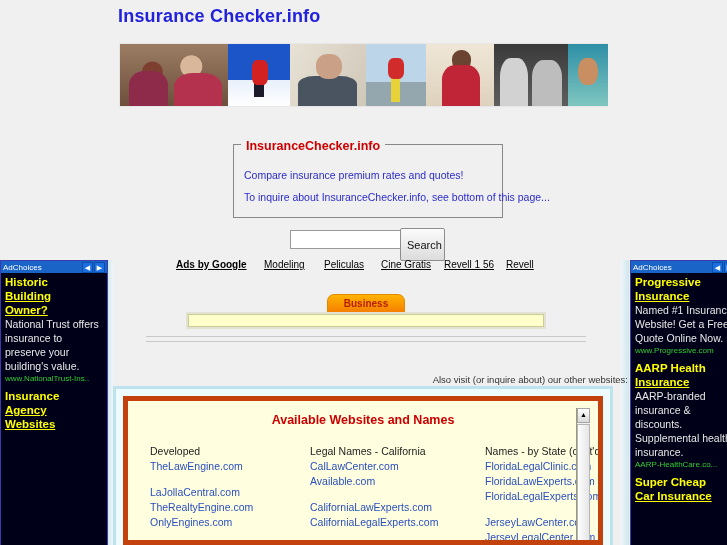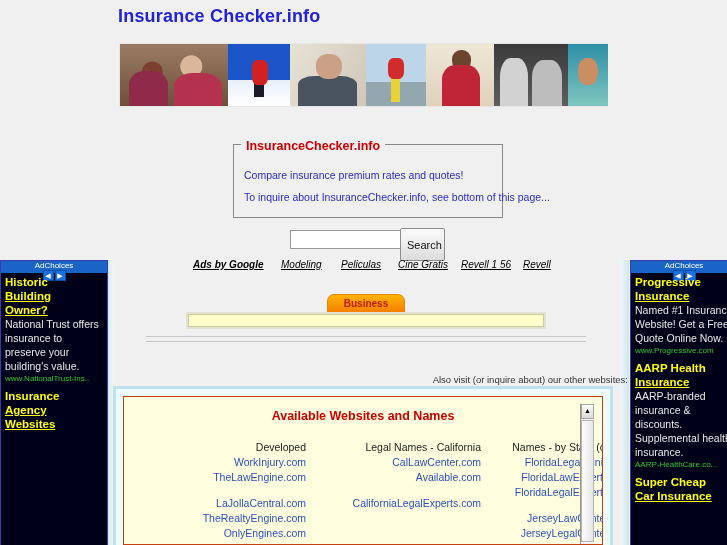--- a/index.html
+++ b/index.html
@@ -76,21 +76,21 @@
     position:absolute;left:290px;top:230px;width:110px;height:15px;
     border:1px solid #999;background:#fff;font-size:11px;padding:1px 3px;
   }
   .search-btn{
     position:absolute;left:400px;top:228px;width:45px;height:33px;
     border:1px solid #8d8d8d;border-radius:2px;
     background:linear-gradient(#fbfbfb,#dcdcdc);
     font-size:11px;color:#111;cursor:pointer;
   }
   
-  .adrow{position:absolute;left:193px;top:259px;width:370px;height:14px;font-style:italic;}
+  .adrow{position:absolute;left:176px;top:259px;width:370px;height:14px;}
   .adrow span,.adrow a{
     position:absolute;font-size:10px;color:#000;
     text-decoration:underline;white-space:nowrap;
   }
   .adrow .lbl{font-weight:bold;left:0;}
   
   .biz-tab{
     position:absolute;left:327px;top:294px;width:76px;height:18px;
     background:linear-gradient(#ffb300,#f57c00);
     border:1px solid #e08a00;border-radius:7px 7px 0 0;
@@ -111,21 +111,21 @@
     background:#000018;border:1px solid #3b3bb0;overflow:hidden;
   }
   .side.left{left:0;}
   .side.right{left:630px;}
   .side-outer-l{position:absolute;left:107px;top:260px;width:6px;height:285px;
     background:linear-gradient(90deg,#cfe6ef,#eef6f9);}
   .side-outer-r{position:absolute;left:621px;top:260px;width:8px;height:285px;
     background:linear-gradient(90deg,#eef6f9,#cfe6ef);}
   .adchoices{
     height:12px;background:#1a64c8;display:flex;align-items:center;
-    justify-content:space-between;padding:0 2px;flex-direction:column;
+    justify-content:space-between;padding:0 2px;
   }
   .adchoices .ac-label{color:#fff;font-size:8px;white-space:nowrap;}
   .ac-arrows{display:flex;gap:1px;}
   .ac-arrows i{
     display:inline-block;width:9px;height:9px;background:#1b6fe0;color:#fff;
     font-size:7px;line-height:9px;text-align:center;font-style:normal;
     border:1px solid #0b4fa8;cursor:pointer;
   }
   .ad{padding:2px 4px 4px 4px;}
   .ad .head{
@@ -141,28 +141,28 @@
   }
   .outer-teal{
     position:absolute;left:113px;top:386px;width:500px;height:159px;
     background:#bfe3ee;
   }
   .mid-teal{
     position:absolute;left:3px;top:3px;right:3px;bottom:0;background:#eefbfd;
   }
   .content-box{
     position:absolute;left:7px;top:7px;right:7px;bottom:0;
-    background:#ffffe0;border:1px solid #c2410c;overflow:hidden;
+    background:#ffffe0;border:5px solid #c2410c;overflow:hidden;
   }
   .box-title{
     text-align:center;color:#cc0000;font-weight:bold;font-size:12.5px;
     margin-top:12px;
   }
   .cols{display:flex;margin-top:18px;padding-left:22px;font-size:10.5px;}
-  .col{flex:0 0 auto;text-align:right;}
+  .col{flex:0 0 auto;}
   .col.c1{width:160px;}
   .col.c2{width:175px;}
   .col.c3{width:150px;}
   .col .chead{color:#222;margin-bottom:2px;}
   .col a{display:block;color:#2b4fbf;text-decoration:none;line-height:15px;}
   .col .gap{height:11px;}
   .scrollbar{
     position:absolute;right:8px;top:7px;width:13px;bottom:0;
     background:#f2f2f2;border-left:1px solid #9a9a7a;
   }
@@ -276,33 +276,33 @@
 <div class="visit-note">Also visit (or inquire about) our other websites:</div>
 
 <div class="outer-teal">
   <div class="mid-teal">
     <div class="content-box">
       <div class="box-title">Available Websites and Names</div>
       <div class="cols">
 
         <div class="col c1">
           <div class="chead">Developed</div>
-          <a href="#">WorkInjury.com</a>
           <a href="#">TheLawEngine.com</a>
           <div class="gap"></div>
           <a href="#">LaJollaCentral.com</a>
           <a href="#">TheRealtyEngine.com</a>
           <a href="#">OnlyEngines.com</a>
         </div>
 
         <div class="col c2">
           <div class="chead">Legal Names - California</div>
           <a href="#">CalLawCenter.com</a>
           <a href="#">Available.com</a>
           <div class="gap"></div>
+          <a href="#">CaliforniaLawExperts.com</a>
           <a href="#">CaliforniaLegalExperts.com</a>
         </div>
 
         <div class="col c3">
           <div class="chead">Names - by State (cont'd)</div>
           <a href="#">FloridaLegalClinic.com</a>
           <a href="#">FloridaLawExperts.com</a>
           <a href="#">FloridaLegalExperts.com</a>
           <div class="gap"></div>
           <a href="#">JerseyLawCenter.com</a>

